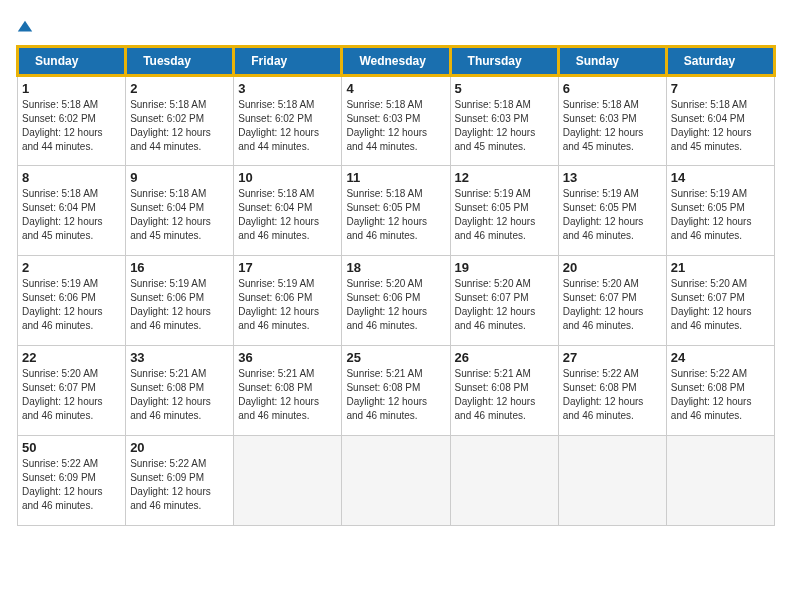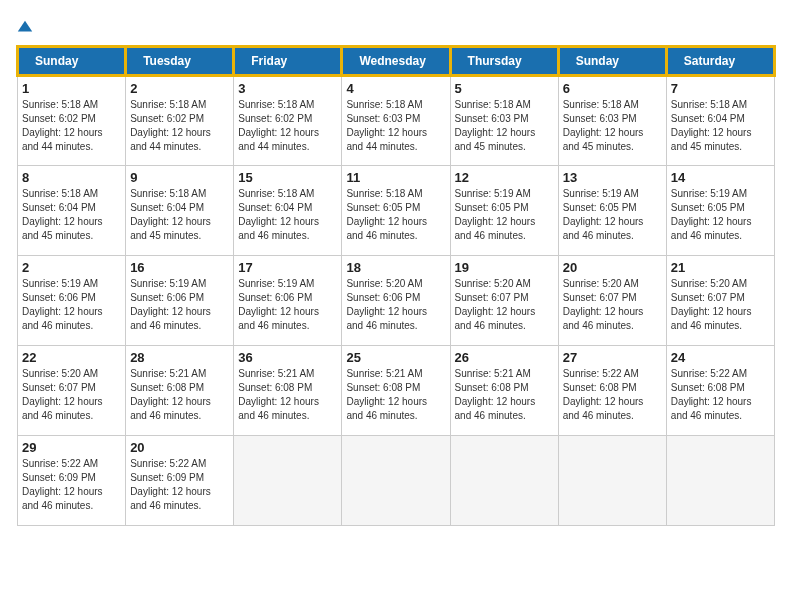--- a/index.html
+++ b/index.html
@@ -139,21 +139,21 @@
       <tr class="week-row">
         <td>
         <span class="day-num">8</span>
         <span class="day-detail">Sunrise: 5:18 AM<br>Sunset: 6:04 PM<br>Daylight: 12 hours and 45 minutes.</span>
       </td>
         <td>
         <span class="day-num">9</span>
         <span class="day-detail">Sunrise: 5:18 AM<br>Sunset: 6:04 PM<br>Daylight: 12 hours and 45 minutes.</span>
       </td>
         <td>
-        <span class="day-num">15</span>
+        <span class="day-num">10</span>
         <span class="day-detail">Sunrise: 5:18 AM<br>Sunset: 6:04 PM<br>Daylight: 12 hours and 46 minutes.</span>
       </td>
         <td>
         <span class="day-num">11</span>
         <span class="day-detail">Sunrise: 5:18 AM<br>Sunset: 6:05 PM<br>Daylight: 12 hours and 46 minutes.</span>
       </td>
         <td>
         <span class="day-num">12</span>
         <span class="day-detail">Sunrise: 5:19 AM<br>Sunset: 6:05 PM<br>Daylight: 12 hours and 46 minutes.</span>
       </td>
@@ -195,21 +195,21 @@
         <span class="day-num">21</span>
         <span class="day-detail">Sunrise: 5:20 AM<br>Sunset: 6:07 PM<br>Daylight: 12 hours and 46 minutes.</span>
       </td>
       </tr>
       <tr class="week-row">
         <td>
         <span class="day-num">22</span>
         <span class="day-detail">Sunrise: 5:20 AM<br>Sunset: 6:07 PM<br>Daylight: 12 hours and 46 minutes.</span>
       </td>
         <td>
-        <span class="day-num">28</span>
+        <span class="day-num">33</span>
         <span class="day-detail">Sunrise: 5:21 AM<br>Sunset: 6:08 PM<br>Daylight: 12 hours and 46 minutes.</span>
       </td>
         <td>
         <span class="day-num">36</span>
         <span class="day-detail">Sunrise: 5:21 AM<br>Sunset: 6:08 PM<br>Daylight: 12 hours and 46 minutes.</span>
       </td>
         <td>
         <span class="day-num">25</span>
         <span class="day-detail">Sunrise: 5:21 AM<br>Sunset: 6:08 PM<br>Daylight: 12 hours and 46 minutes.</span>
       </td>
@@ -221,21 +221,21 @@
         <span class="day-num">27</span>
         <span class="day-detail">Sunrise: 5:22 AM<br>Sunset: 6:08 PM<br>Daylight: 12 hours and 46 minutes.</span>
       </td>
         <td>
         <span class="day-num">24</span>
         <span class="day-detail">Sunrise: 5:22 AM<br>Sunset: 6:08 PM<br>Daylight: 12 hours and 46 minutes.</span>
       </td>
       </tr>
       <tr class="week-row">
         <td>
-        <span class="day-num">29</span>
+        <span class="day-num">50</span>
         <span class="day-detail">Sunrise: 5:22 AM<br>Sunset: 6:09 PM<br>Daylight: 12 hours and 46 minutes.</span>
       </td>
         <td>
         <span class="day-num">20</span>
         <span class="day-detail">Sunrise: 5:22 AM<br>Sunset: 6:09 PM<br>Daylight: 12 hours and 46 minutes.</span>
       </td>
         <td class="empty-cell"></td>
         <td class="empty-cell"></td>
         <td class="empty-cell"></td>
         <td class="empty-cell"></td>

